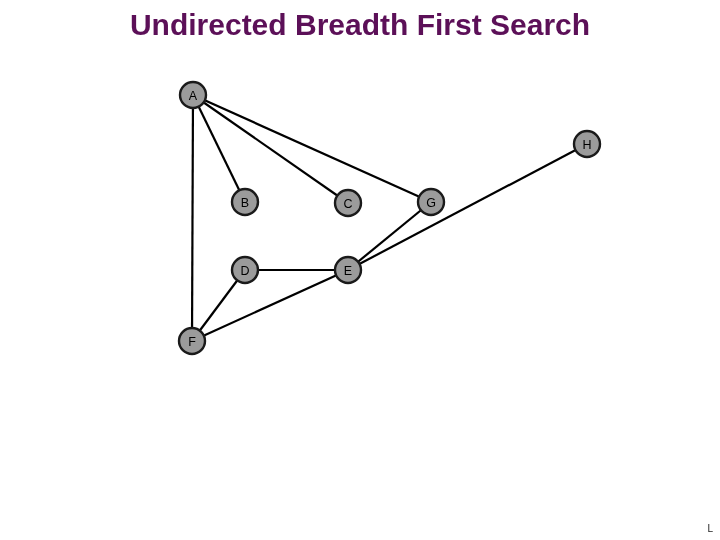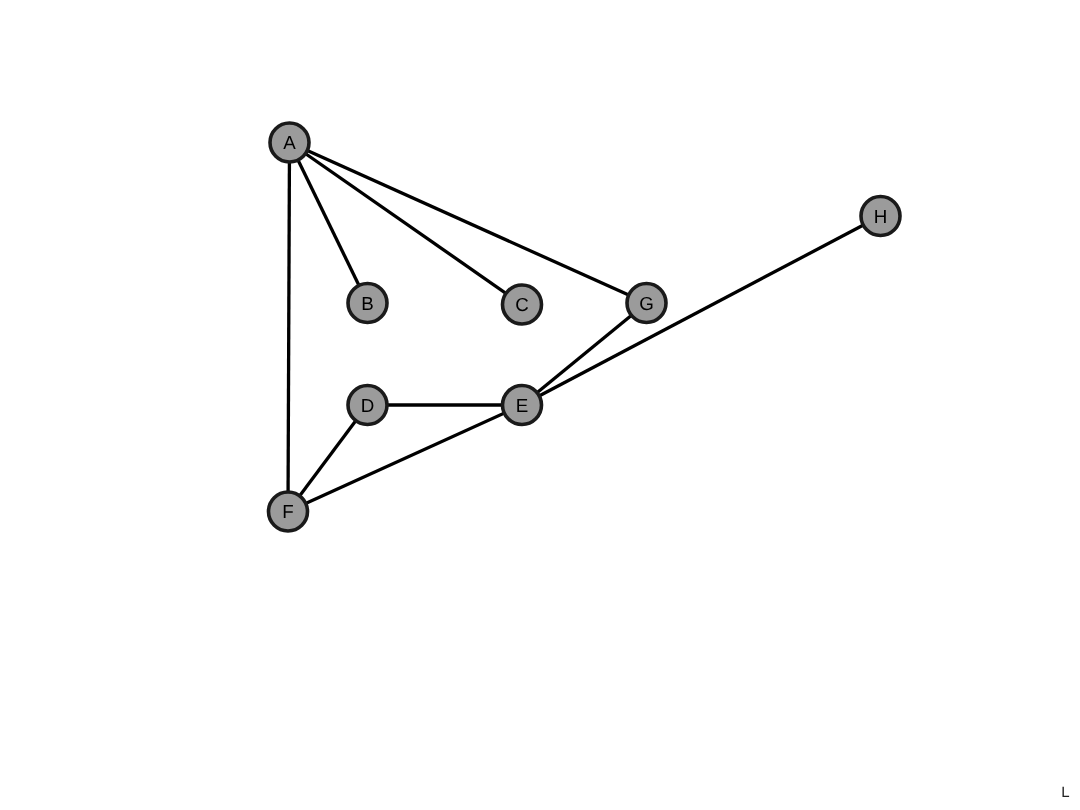--- a/index.html
+++ b/index.html
@@ -41,20 +41,21 @@
     font-size: 10px;
     color: #222222;
     font-family: "Liberation Sans", sans-serif;
     line-height: 1;
   }
 </style>
 </head>
 <body>
 
 <div class="slide">
+  <h1 class="title" style="color: rgb(92, 16, 88);">Undirected Breadth First Search</h1>
   <svg id="graph-svg" viewBox="0 0 720 540" xmlns="http://www.w3.org/2000/svg">
       <line x1="193" y1="95" x2="245" y2="202" stroke="#000000" stroke-width="2.2"></line>
       <line x1="193" y1="95" x2="348" y2="203" stroke="#000000" stroke-width="2.2"></line>
       <line x1="193" y1="95" x2="431" y2="202" stroke="#000000" stroke-width="2.2"></line>
       <line x1="193" y1="95" x2="192" y2="341" stroke="#000000" stroke-width="2.2"></line>
       <line x1="245" y1="270" x2="348" y2="270" stroke="#000000" stroke-width="2.2"></line>
       <line x1="245" y1="270" x2="192" y2="341" stroke="#000000" stroke-width="2.2"></line>
       <line x1="348" y1="270" x2="192" y2="341" stroke="#000000" stroke-width="2.2"></line>
       <line x1="348" y1="270" x2="431" y2="202" stroke="#000000" stroke-width="2.2"></line>
       <line x1="348" y1="270" x2="587" y2="144" stroke="#000000" stroke-width="2.2"></line>

